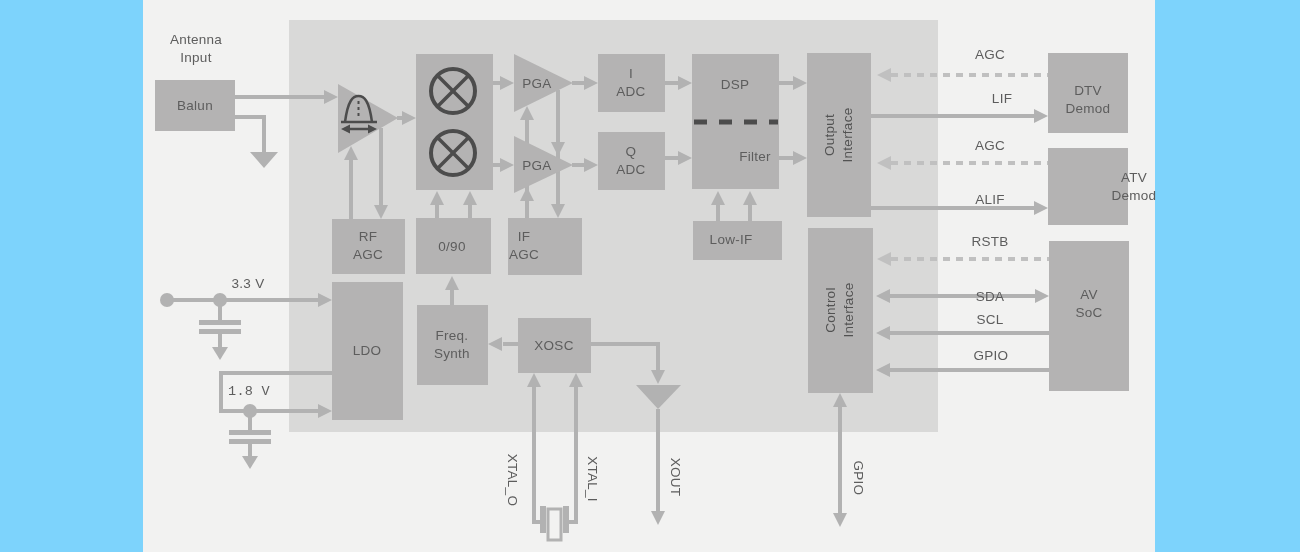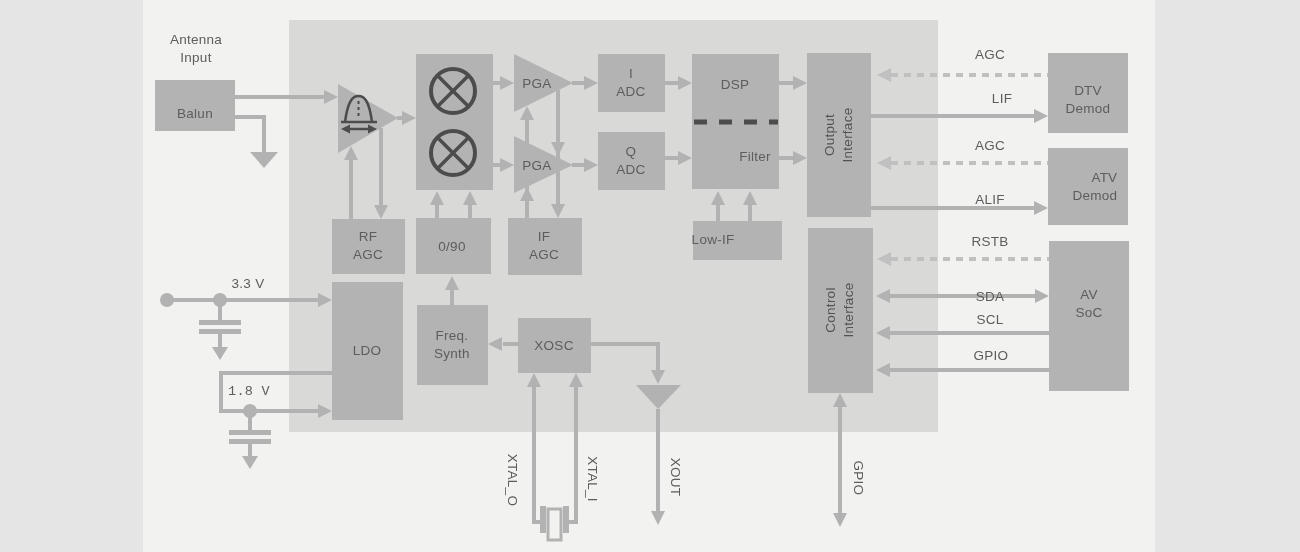--- a/index.html
+++ b/index.html
@@ -1,17 +1,17 @@
 <!DOCTYPE html>
 <html><head>
 <meta charset="utf-8">
 <style>
   html,body { margin:0; padding:0; background:#ffffff; }
   .stage {
-    position:relative; width:1300px; height:552px; background:#e5e5e5;
+    position:relative; width:1300px; height:552px; background:#7dd3fc;
     font-family:"Liberation Sans", sans-serif; overflow:hidden;
   }
   .panel { position:absolute; left:143px; top:0; width:1012px; height:552px; background:#f2f2f1; }
   svg.layer { position:absolute; left:0; top:0; }
   .lbl {
     position:absolute; transform:translate(-50%,-50%);
     font-size:13.5px; line-height:1.32; letter-spacing:.25px;
     color:#5d5d5d; white-space:pre-line; text-align:center; pointer-events:none;
   }
   .lbl.dark { color:#525252; }
@@ -252,46 +252,46 @@
         <line x1="341" y1="122" x2="377" y2="122"></line>
         <line x1="349" y1="129" x2="368" y2="129"></line>
         <polygon points="341,129 350,124.5 350,133.5" fill="#4c4c4c" stroke="none"></polygon>
         <polygon points="377,129 368,124.5 368,133.5" fill="#4c4c4c" stroke="none"></polygon>
       </g>
     </g>
   </svg>
 
   <div class="lbl" style="left:196px; top:49px;">Antenna
 Input</div>
-  <div class="lbl" style="left:195px; top:114px;">Balun</div>
+  <div class="lbl" style="left:195px; top:106px;">Balun</div>
   <div class="lbl" style="left:537px; top:84px;">PGA</div>
   <div class="lbl" style="left:537px; top:166px;">PGA</div>
   <div class="lbl" style="left:631px; top:83px;">I
 ADC</div>
   <div class="lbl" style="left:631px; top:161px;">Q
 ADC</div>
   <div class="lbl" style="left:735px; top:85px;">DSP</div>
   <div class="lbl" style="left:734px; top:157px;margin-left:21px;">Filter</div>
-  <div class="lbl" style="left:713px; top:240px;">Low-IF</div>
+  <div class="lbl" style="left:731px; top:240px;">Low-IF</div>
   <div class="lbl" style="left:368px; top:246px;">RF
 AGC</div>
   <div class="lbl" style="left:452px; top:247px;">0/90</div>
-  <div class="lbl" style="left:544px; top:246px;">IF
+  <div class="lbl" style="left:524px; top:246px;">IF
 AGC</div>
   <div class="lbl" style="left:367px; top:351px;">LDO</div>
   <div class="lbl" style="left:452px; top:345px;">Freq.
 Synth</div>
   <div class="lbl" style="left:554px; top:346px;">XOSC</div>
   <div class="lbl dark rot-ccw" style="left:839px; top:135px;">Output
 Interface</div>
   <div class="lbl dark rot-ccw" style="left:840px; top:310px;">Control
 Interface</div>
   <div class="lbl" style="left:1088px; top:100px;">DTV
 Demod</div>
-  <div class="lbl" style="left:1095px; top:187px;text-align:right;">ATV
+  <div class="lbl" style="left:1134px; top:187px;">ATV
 Demod</div>
   <div class="lbl" style="left:1089px; top:304px;">AV
 SoC</div>
 
   <div class="lbl" style="left:990px; top:55px;">AGC</div>
   <div class="lbl" style="left:990px; top:99px;padding-left:24px;">LIF</div>
   <div class="lbl" style="left:990px; top:146px;">AGC</div>
   <div class="lbl" style="left:990px; top:200px;">ALIF</div>
   <div class="lbl" style="left:990px; top:242px;text-align:center;">RSTB</div>
   <div class="lbl" style="left:990px; top:281px;margin-top:16px;">SDA</div>

